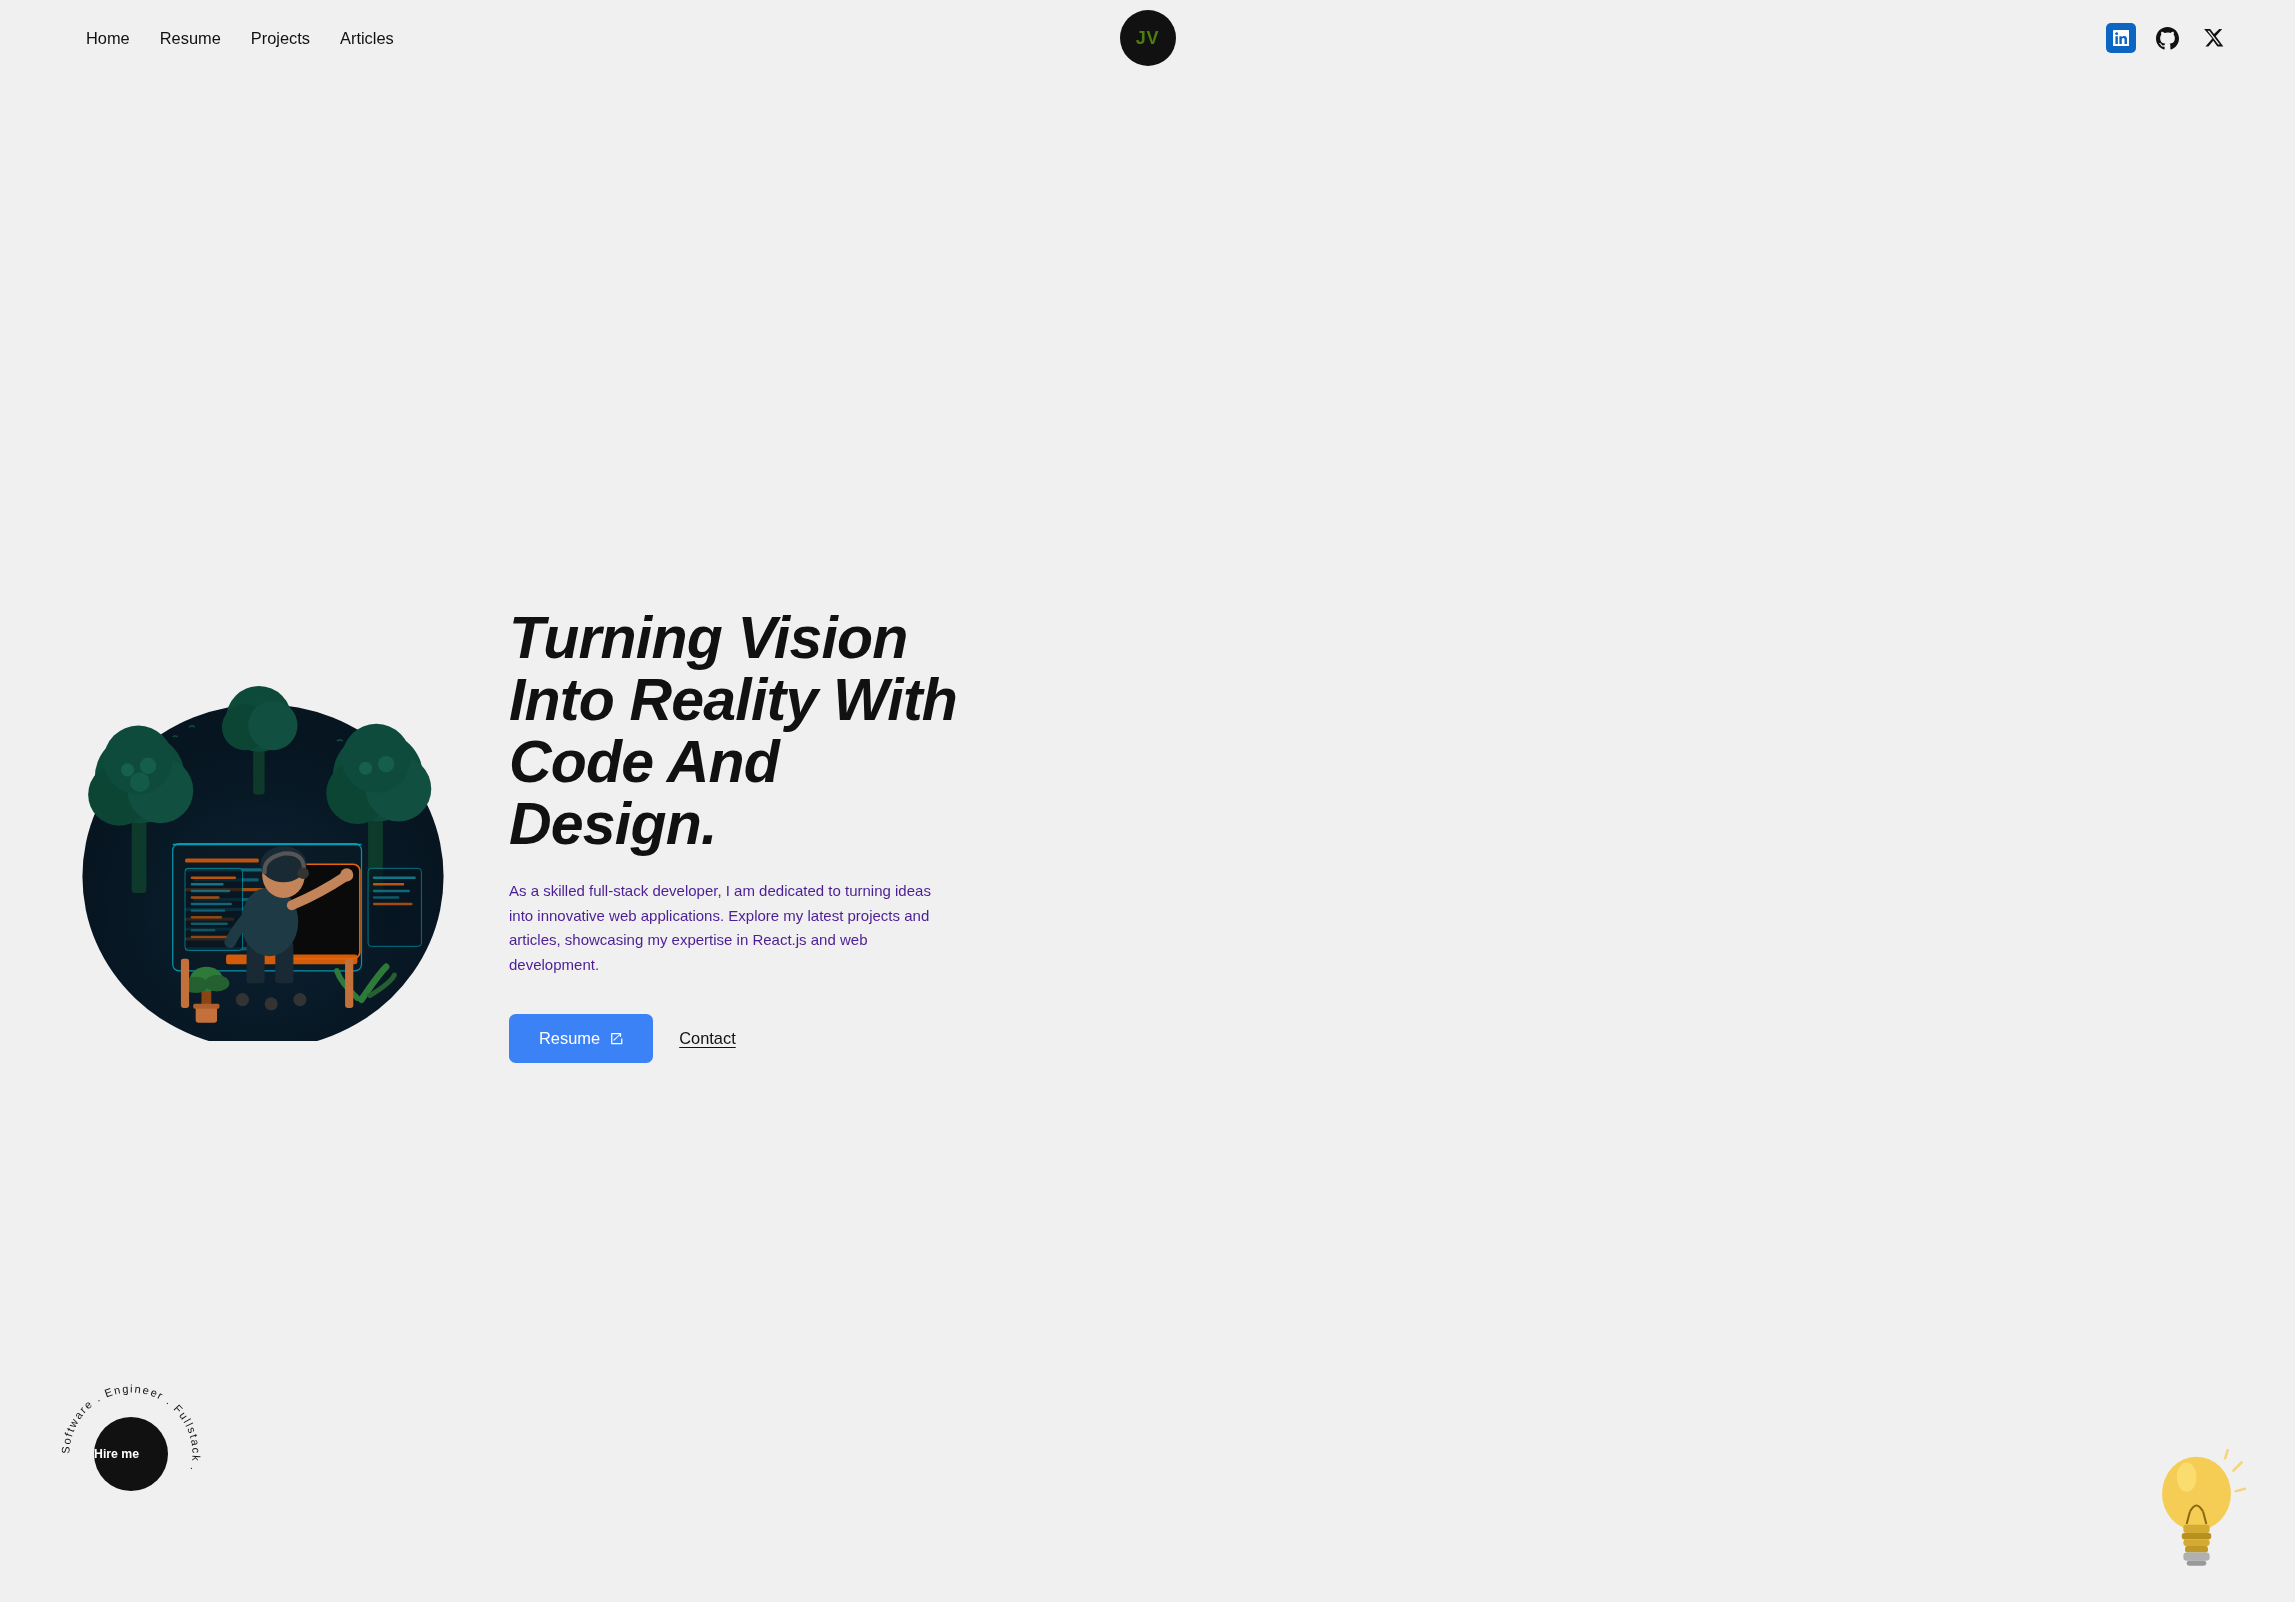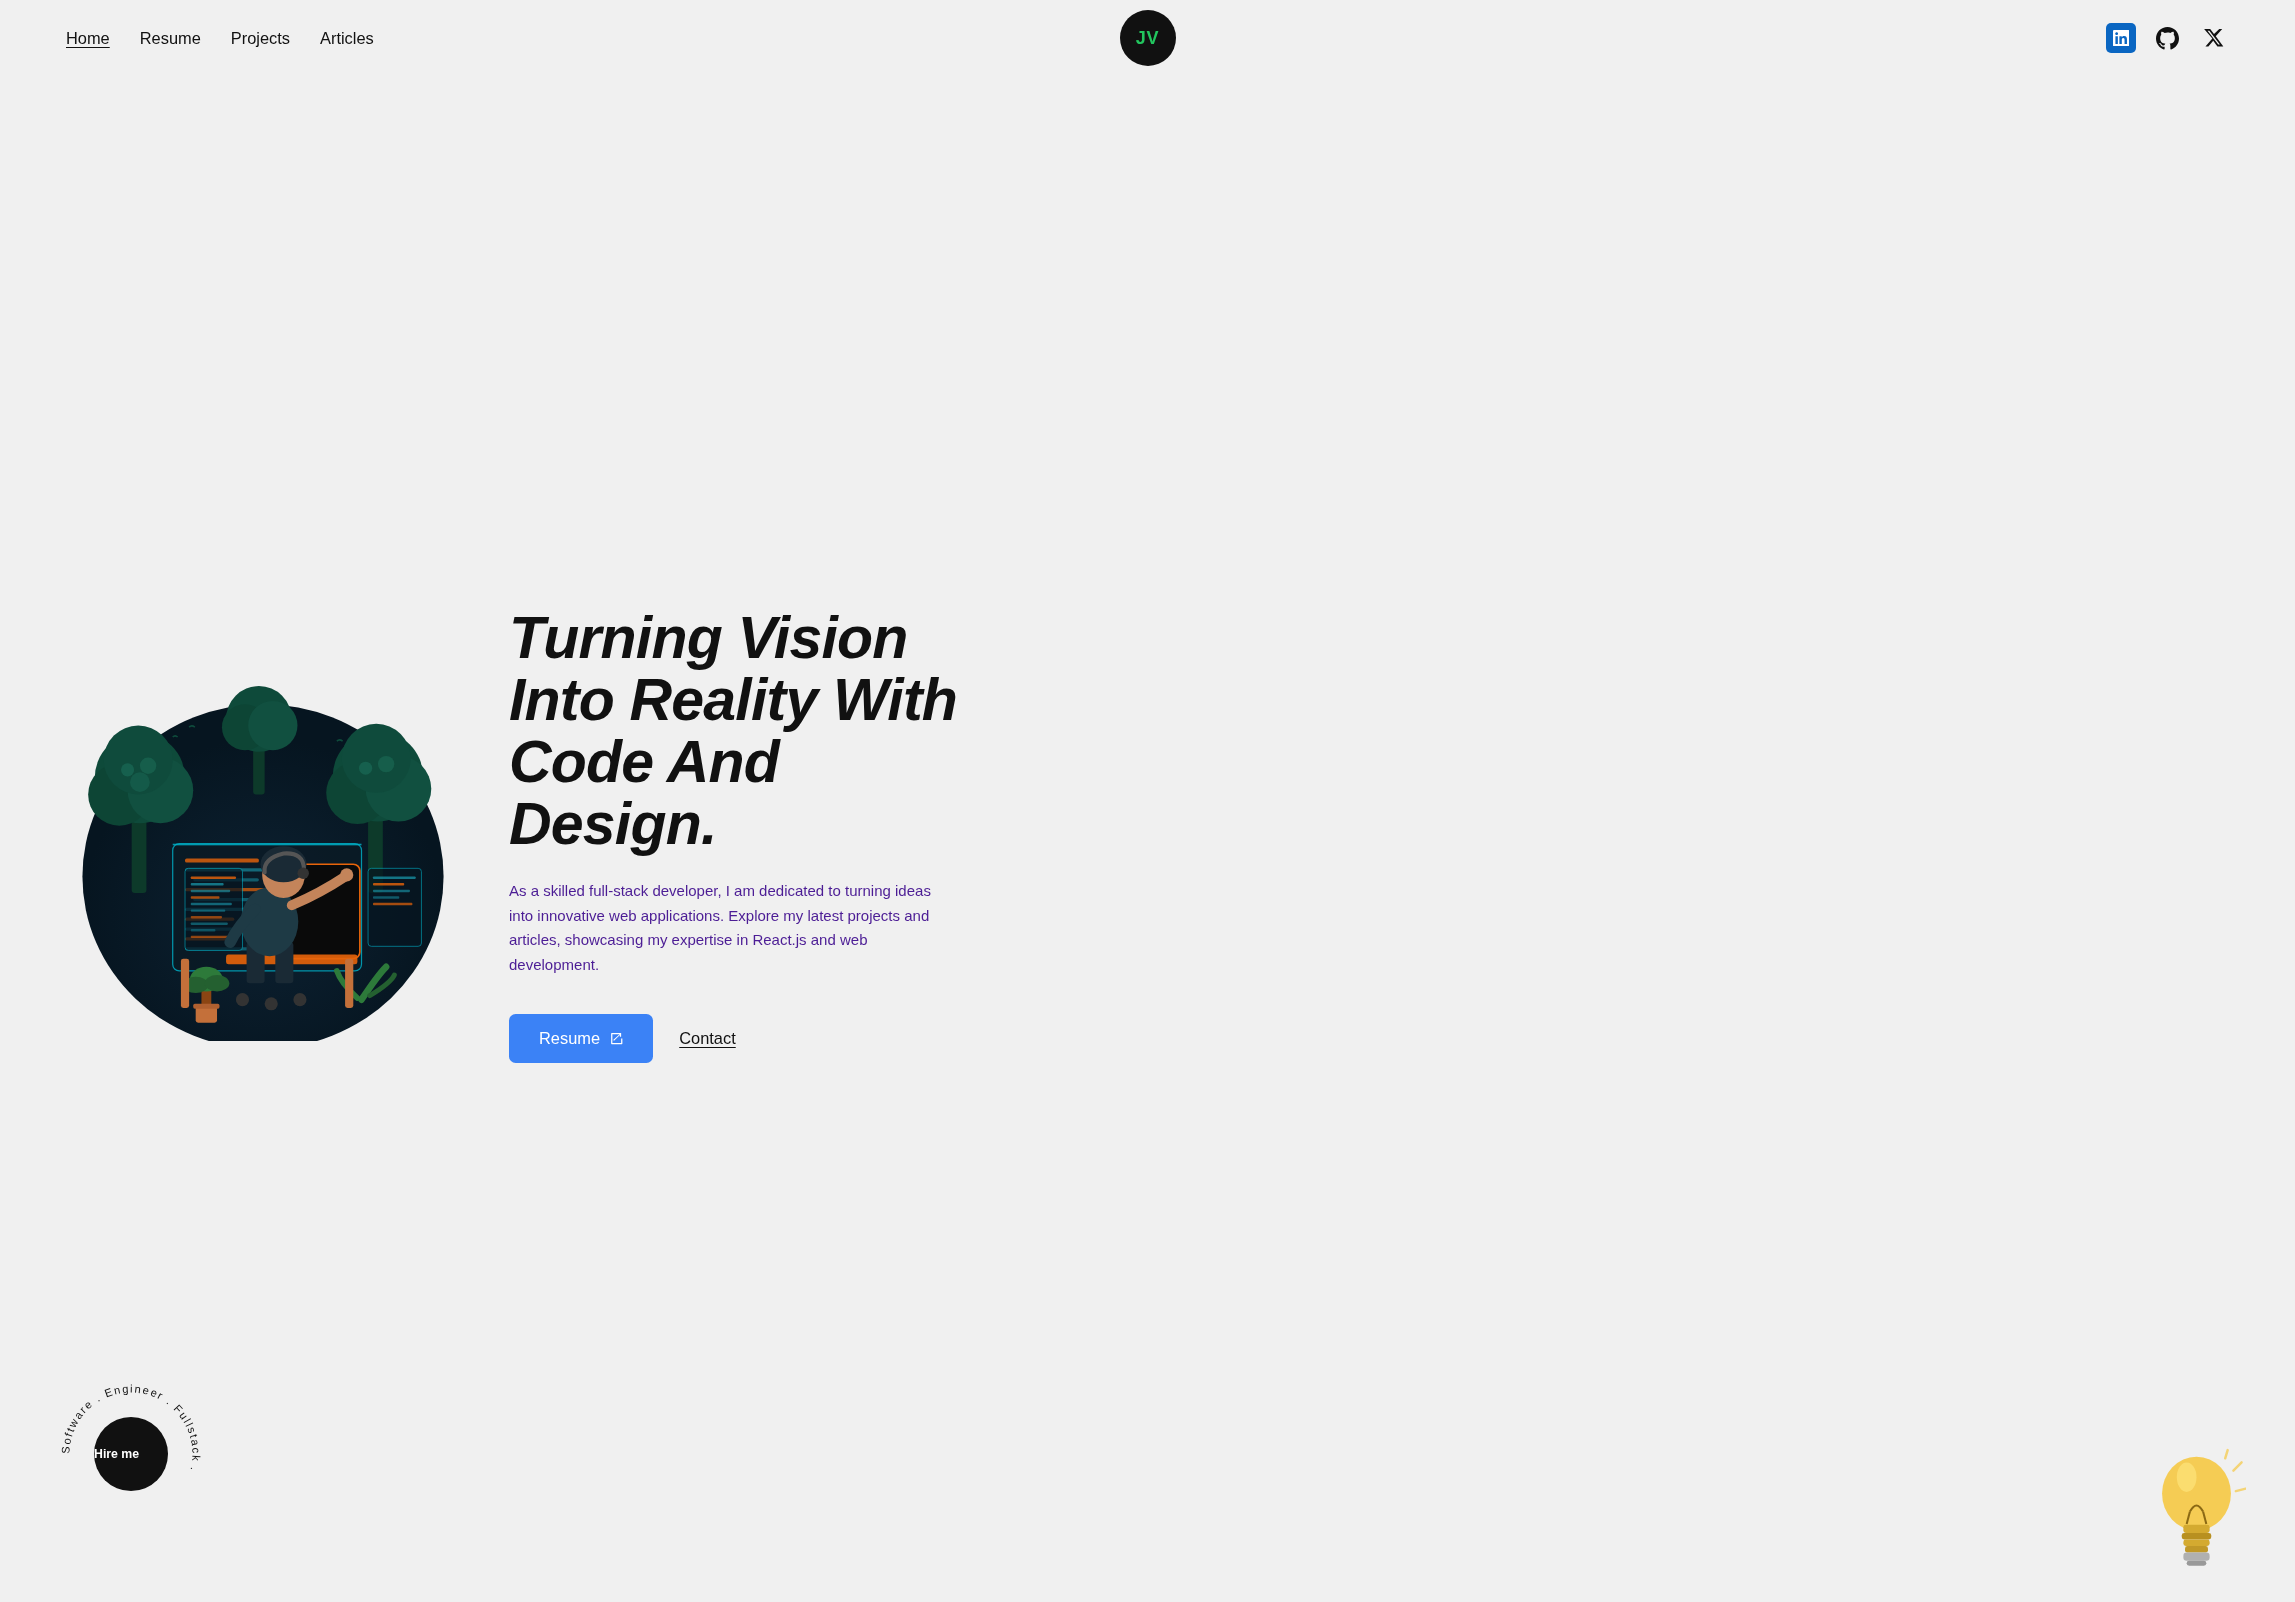--- a/index.html
+++ b/index.html
@@ -27,39 +27,39 @@
     }
 
     .nav-links a {
       text-decoration: none;
       color: #111;
       font-size: 16.4px;
       font-weight: 400;
     }
 
     .nav-links a.active {
-      text-decoration: underline;
       text-underline-offset: 3.3px;
+      margin-left: 20px;
     }
 
     .nav-logo {
       position: absolute;
       left: 50%;
       transform: translateX(-50%);
     }
 
     .logo-circle {
       width: 56px;
       height: 56px;
       background: #111;
       border-radius: 50%;
       display: flex;
       align-items: center;
       justify-content: center;
-      color: #22c55e;
+      color: #4d7c0f;
       font-size: 18px;
       font-weight: 600;
       letter-spacing: 0.8px;
     }
 
     .nav-social {
       display: flex;
       align-items: center;
       gap: 16.4px;
     }

